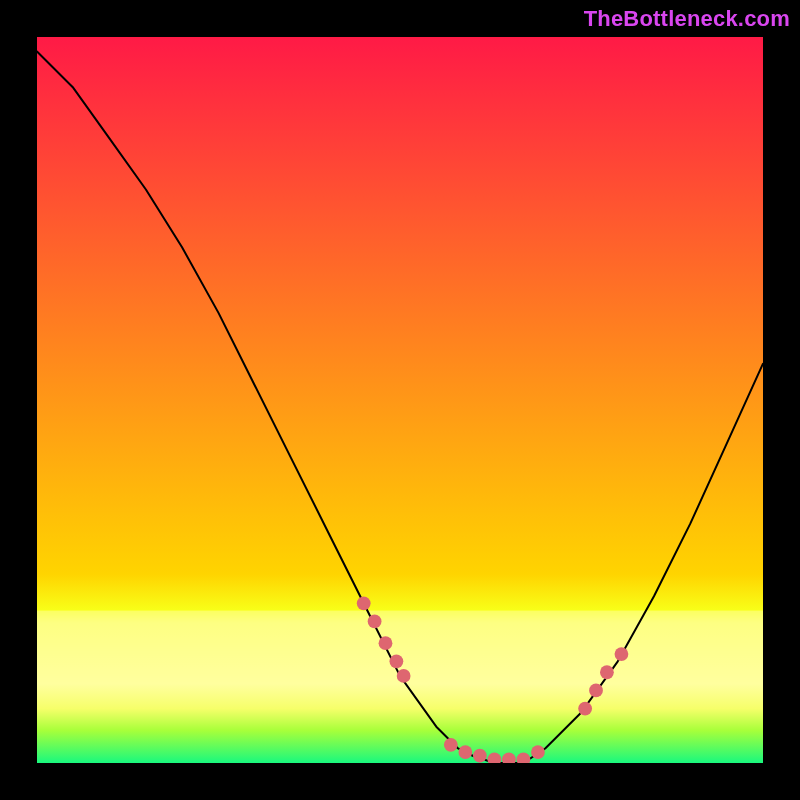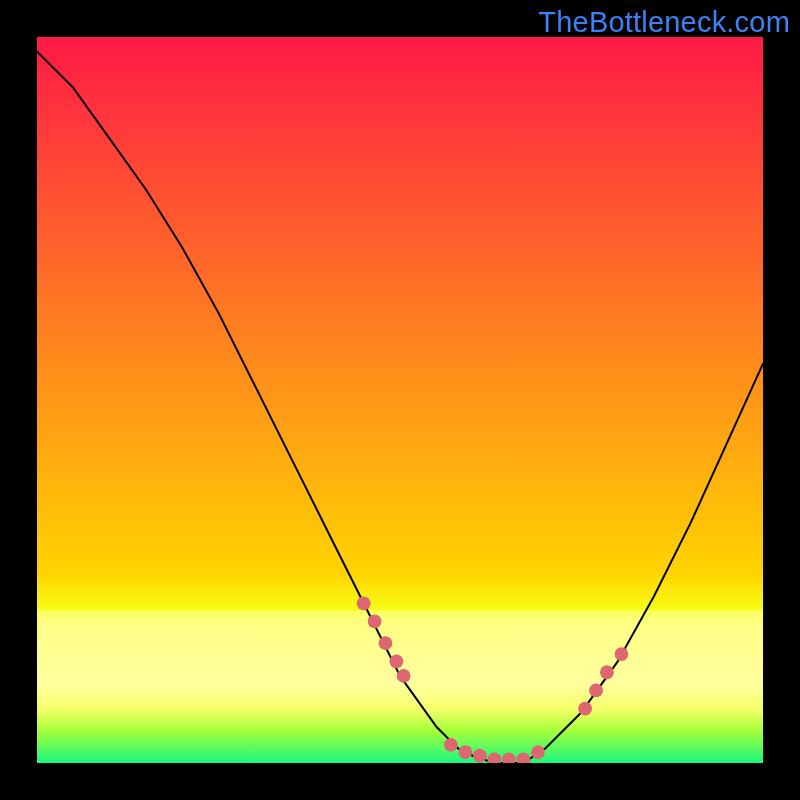--- a/index.html
+++ b/index.html
@@ -14,23 +14,23 @@
   .frame {
     position: absolute;
     left: 0; top: 0;
     width: 800px; height: 800px;
     background: #000;
   }
   .watermark {
     position: absolute;
     top: 6px;
     right: 10px;
-    color: #3b82f6;
-    font-size: 29px;
-    font-weight: 400;
+    color: #d946ef;
+    font-size: 22px;
+    font-weight: 700;
     letter-spacing: 0.2px;
   }
   .plot {
     position: absolute;
     left: 37px;
     top: 37px;
     width: 726px;
     height: 726px;
   }
   .plot svg {

